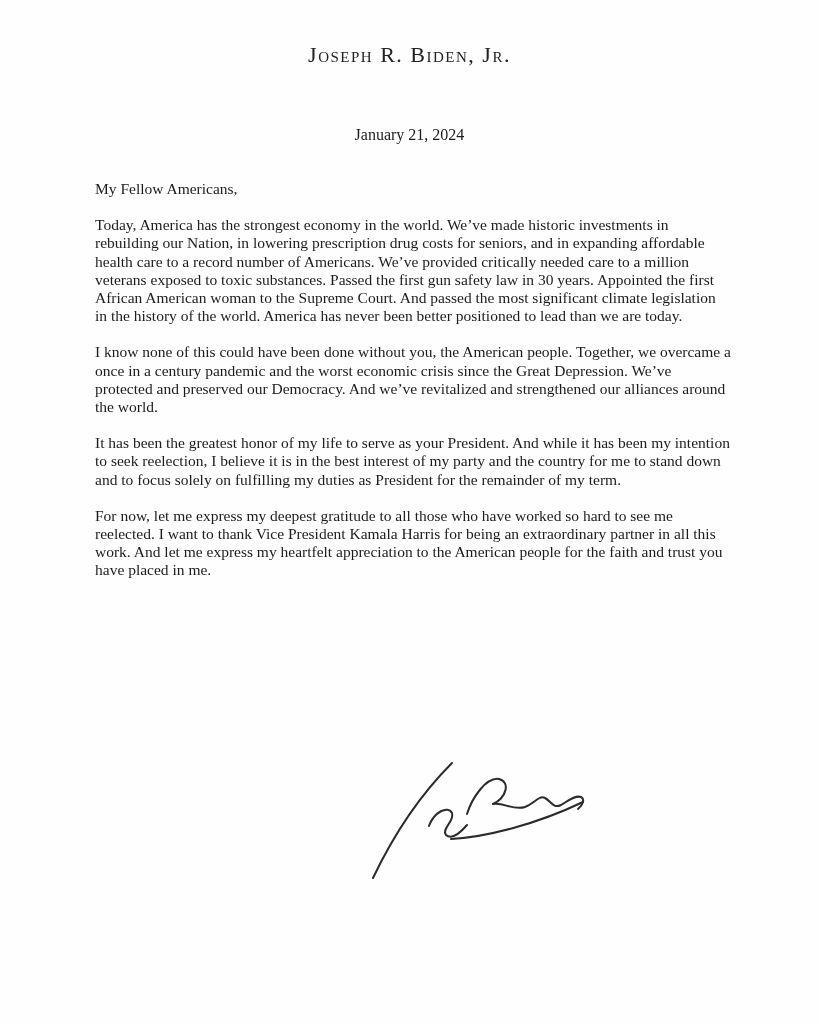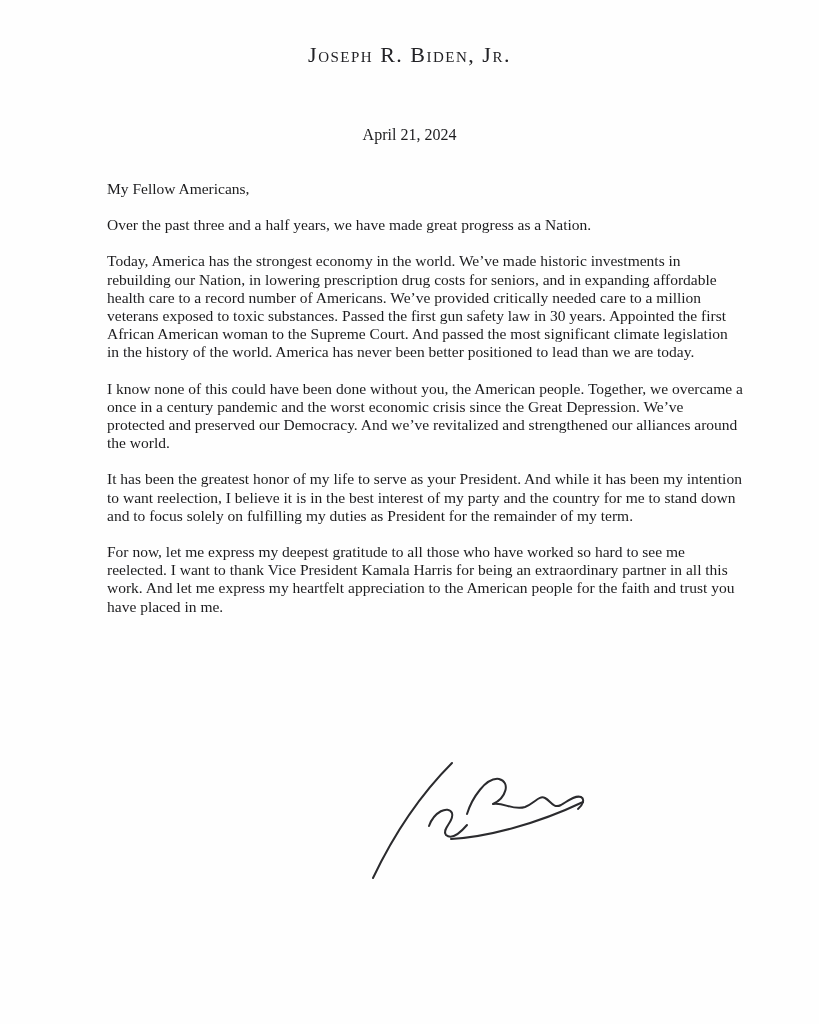--- a/index.html
+++ b/index.html
@@ -36,21 +36,20 @@
     font-size: 16px;
   }
   .body-block {
     position: absolute;
     top: 180px;
     left: 95px;
     width: 636px;
     font-size: 15.5px;
     line-height: 18.2px;
     text-align: left;
-    margin-left: 12px;
   }
   .body-block p {
     margin: 0 0 18px 0;
   }
   .salutation {
     margin: 0 0 18px 0;
   }
   .signature-wrap {
     position: absolute;
     top: 752px;
@@ -70,28 +69,27 @@
     stroke-linejoin: round;
   }
 </style>
 </head>
 <body>
 
 <div class="page">
 
   <div class="letterhead">Joseph R. Biden, Jr.</div>
 
-  <div class="date-line">April 21, 2024</div>
+  <div class="date-line">January 21, 2024</div>
 
   <div class="body-block">
     <p class="salutation">My Fellow Americans,</p>
-    <p>Over the past three and a half years, we have made great progress as a Nation.</p>
     <p>Today, America has the strongest economy in the world. We’ve made historic investments in rebuilding our Nation, in lowering prescription drug costs for seniors, and in expanding affordable health care to a record number of Americans. We’ve provided critically needed care to a million veterans exposed to toxic substances. Passed the first gun safety law in 30 years. Appointed the first African American woman to the Supreme Court. And passed the most significant climate legislation in the history of the world. America has never been better positioned to lead than we are today.</p>
     <p>I know none of this could have been done without you, the American people. Together, we overcame a once in a century pandemic and the worst economic crisis since the Great Depression. We’ve protected and preserved our Democracy. And we’ve revitalized and strengthened our alliances around the world.</p>
-    <p>It has been the greatest honor of my life to serve as your President. And while it has been my intention to want reelection, I believe it is in the best interest of my party and the country for me to stand down and to focus solely on fulfilling my duties as President for the remainder of my term.</p>
+    <p>It has been the greatest honor of my life to serve as your President. And while it has been my intention to seek reelection, I believe it is in the best interest of my party and the country for me to stand down and to focus solely on fulfilling my duties as President for the remainder of my term.</p>
     <p>For now, let me express my deepest gratitude to all those who have worked so hard to see me reelected. I want to thank Vice President Kamala Harris for being an extraordinary partner in all this work. And let me express my heartfelt appreciation to the American people for the faith and trust you have placed in me.</p>
   </div>
 
   <div class="signature-wrap">
     <svg viewBox="350 750 240 135" xmlns="http://www.w3.org/2000/svg" aria-hidden="true">
 
       <path class="sig-stroke" d="M 368 876 C 388 834, 416 792, 447 761"></path>
 
       <path class="sig-stroke" d="M 424 824 C 429 810, 443 803, 447 811
                                    C 450 819, 436 827, 441 833

